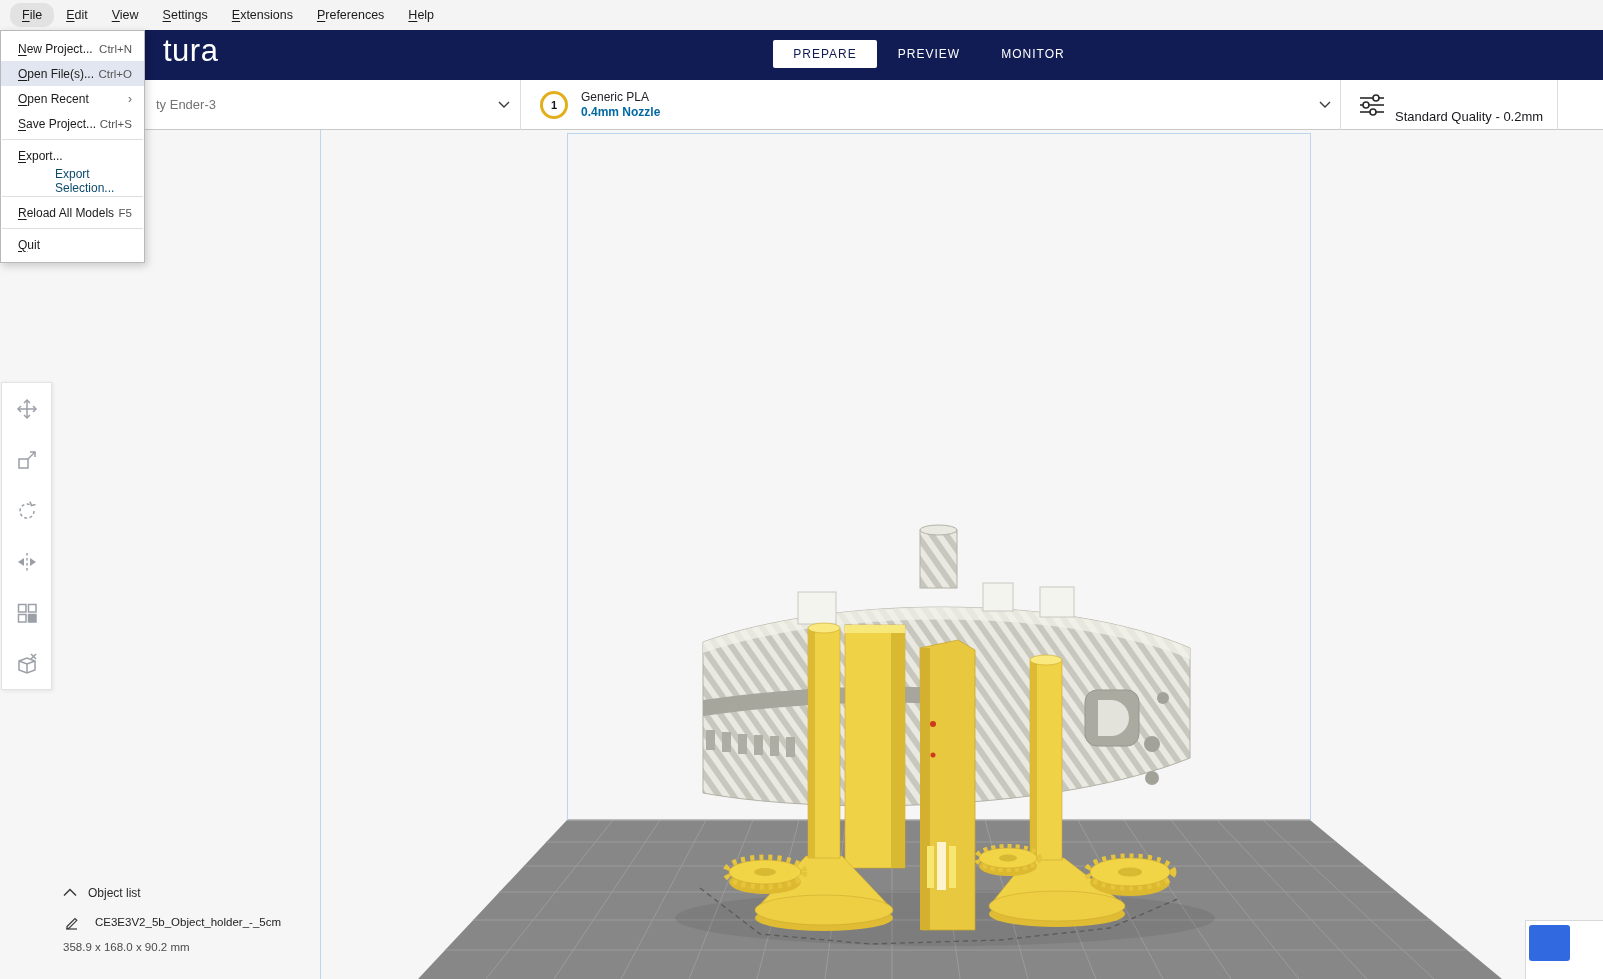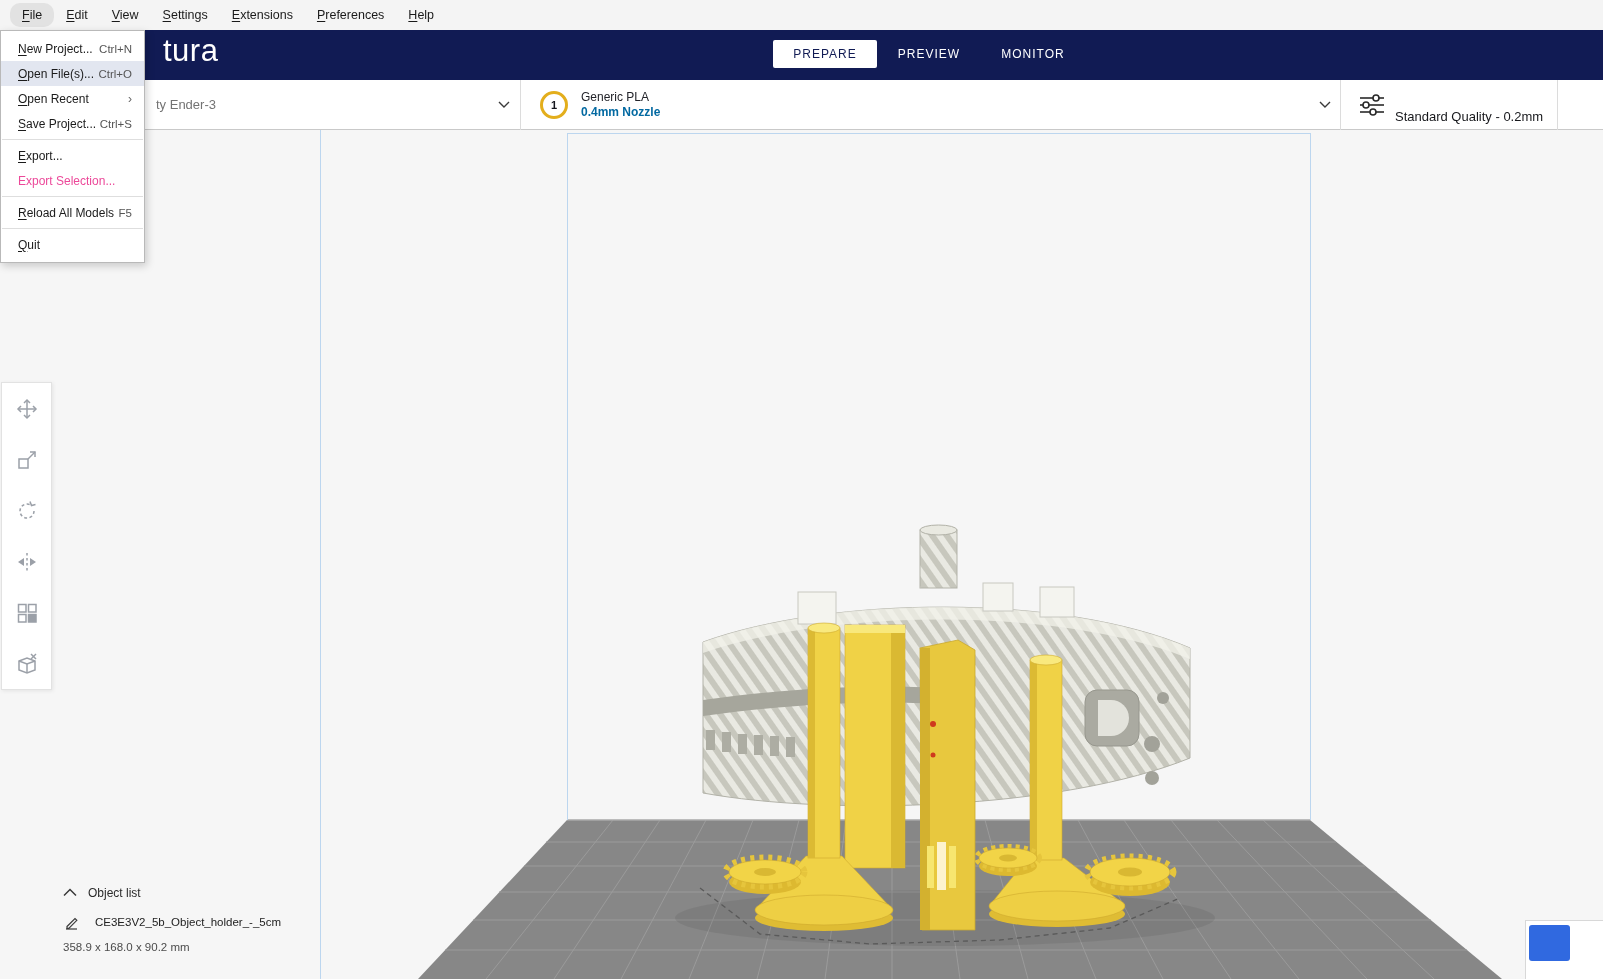--- a/index.html
+++ b/index.html
@@ -15,21 +15,21 @@
   .mb-item{padding:5px 12px;cursor:default;border-radius:10px;}
   .mb-item.open{background:#e2e2e2;}
 
   
   #filemenu{left:0;top:30px;width:145px;background:#ffffff;border:1px solid #b9b9b9;
             box-shadow:2px 3px 8px rgba(0,0,0,.18);z-index:100;padding:5px 0;
             font-size:12px;color:#1b1b1b;box-sizing:border-box;}
   .fm-row{height:25px;display:flex;align-items:center;padding:0 12px 0 17px;justify-content:space-between;}
   .fm-row .sc{color:#555;font-size:11.5px;}
   .fm-row.hl{background:#e2e6f0;}
-  .fm-row.disabled{color:#ec4899;}
+  .fm-row.disabled{color:#0c4a6e;margin-left:37px;}
   .fm-sep{height:1px;background:#dedede;margin:3px 1px;}
   .fm-sub{color:#666;font-size:12px;}
 
   
   #header{left:0;top:30px;width:1603px;height:50px;background:#111b54;z-index:10;}
   #logo{left:163px;top:33px;color:#ffffff;font-size:31px;font-weight:500;
         letter-spacing:.5px;z-index:11;}
   #stage-tabs{left:773px;top:40px;display:flex;z-index:11;}
   .stage-tab{width:104px;height:28px;display:flex;align-items:center;justify-content:center;
              font-size:12px;letter-spacing:1px;color:#ffffff;cursor:pointer;font-weight:500;}

